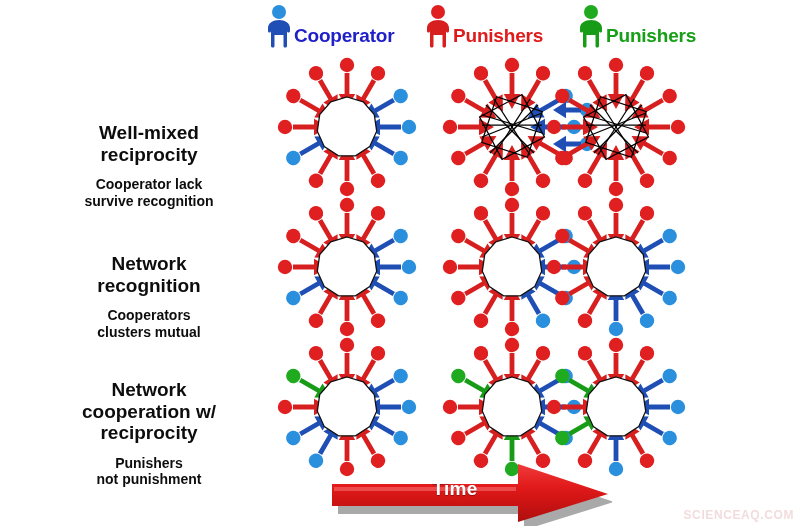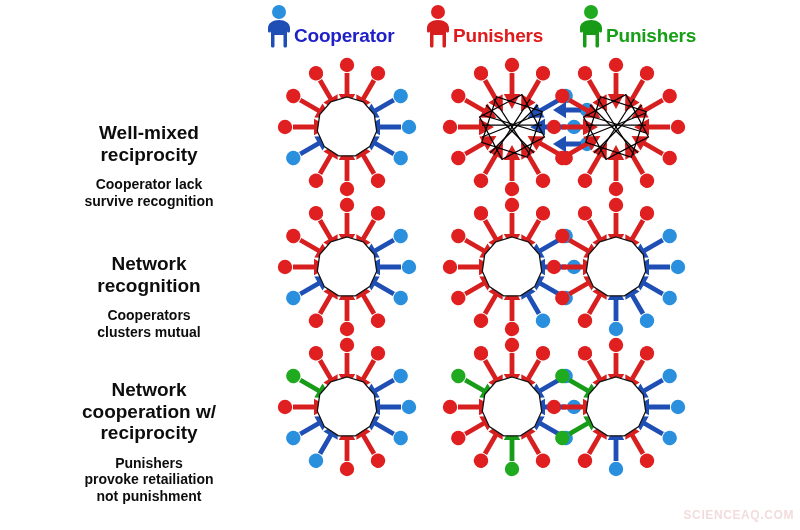--- a/index.html
+++ b/index.html
@@ -504,21 +504,20 @@
         </svg>
       </div>
       <div class="rowlabel" style="top: 339px;">
         <div class="title">
           <div>Network</div>
           <div>cooperation w/</div>
           <div>reciprocity</div>
         </div>
         <div class="sub">
           <div>Punishers</div>
-          <div>provoke retailiation</div>
           <div>not punishment</div>
         </div>
       </div>
       <div class="cluster" style="left: 272px; top: 332px;">
         <svg viewBox="0 0 150 150">
           <g transform="translate(75,75) rotate(-90)">
             <circle cx="62" cy="0" r="7.2" fill="#e02020"></circle>
             <path d="M54,-5.4 L54,-2.4 L33,-2.4 L33,-8.2 L18,0 L33,8.2 L33,2.4 L54,2.4 L54,5.4 Z" fill="#d81f1f"></path>
             <path d="M55,-5.8 L62,-5.8 L62,5.8 L55,5.8 Z" fill="#d81f1f" opacity=".0"></path>
           </g>
@@ -705,15 +704,34 @@
           <g transform="translate(75,75) rotate(240)">
             <circle cx="62" cy="0" r="7.2" fill="#e02020"></circle>
             <path d="M54,-5.4 L54,-2.4 L33,-2.4 L33,-8.2 L18,0 L33,8.2 L33,2.4 L54,2.4 L54,5.4 Z" fill="#d81f1f"></path>
             <path d="M55,-5.8 L62,-5.8 L62,5.8 L55,5.8 Z" fill="#d81f1f" opacity=".0"></path>
           </g>
           <polygon points="75.00,45.00 91.22,49.76 102.29,62.54 104.69,79.27 97.67,94.65 83.45,103.78 66.55,103.78 52.33,94.65 45.31,79.27 47.71,62.54 58.78,49.76" fill="#ffffff" stroke="#111111" stroke-width="1.3"></polygon>
         </svg>
       </div>
     </div>
 
+  <div class="timearrow">
+    <svg viewBox="0 0 290 68" preserveAspectRatio="none" aria-hidden="true">
+      <defs>
+        <linearGradient id="tg" x1="0" y1="0" x2="0" y2="1">
+          <stop offset="0%" stop-color="#ef3b3b"></stop>
+          <stop offset="38%" stop-color="#e21b1b"></stop>
+          <stop offset="62%" stop-color="#d01414"></stop>
+          <stop offset="100%" stop-color="#ae0f0f"></stop>
+        </linearGradient>
+      </defs>
+
+      <path d="M10,26 L196,26 L196,6 L286,36 L196,64 L196,48 L10,48 Z" fill="#9a9a9a" transform="translate(6,8)" opacity=".85"></path>
+
+      <path d="M10,26 L196,26 L196,6 L286,36 L196,64 L196,48 L10,48 Z" fill="url(#tg)"></path>
+
+      <path d="M12,29 L194,29 L194,33 L12,33 Z" fill="#ff8a8a" opacity=".45"></path>
+    </svg>
+    <div class="time-text">Time</div>
+  </div>
 
   <div class="watermark">SCIENCEAQ.COM</div>
 </div>
 
 </body></html>

